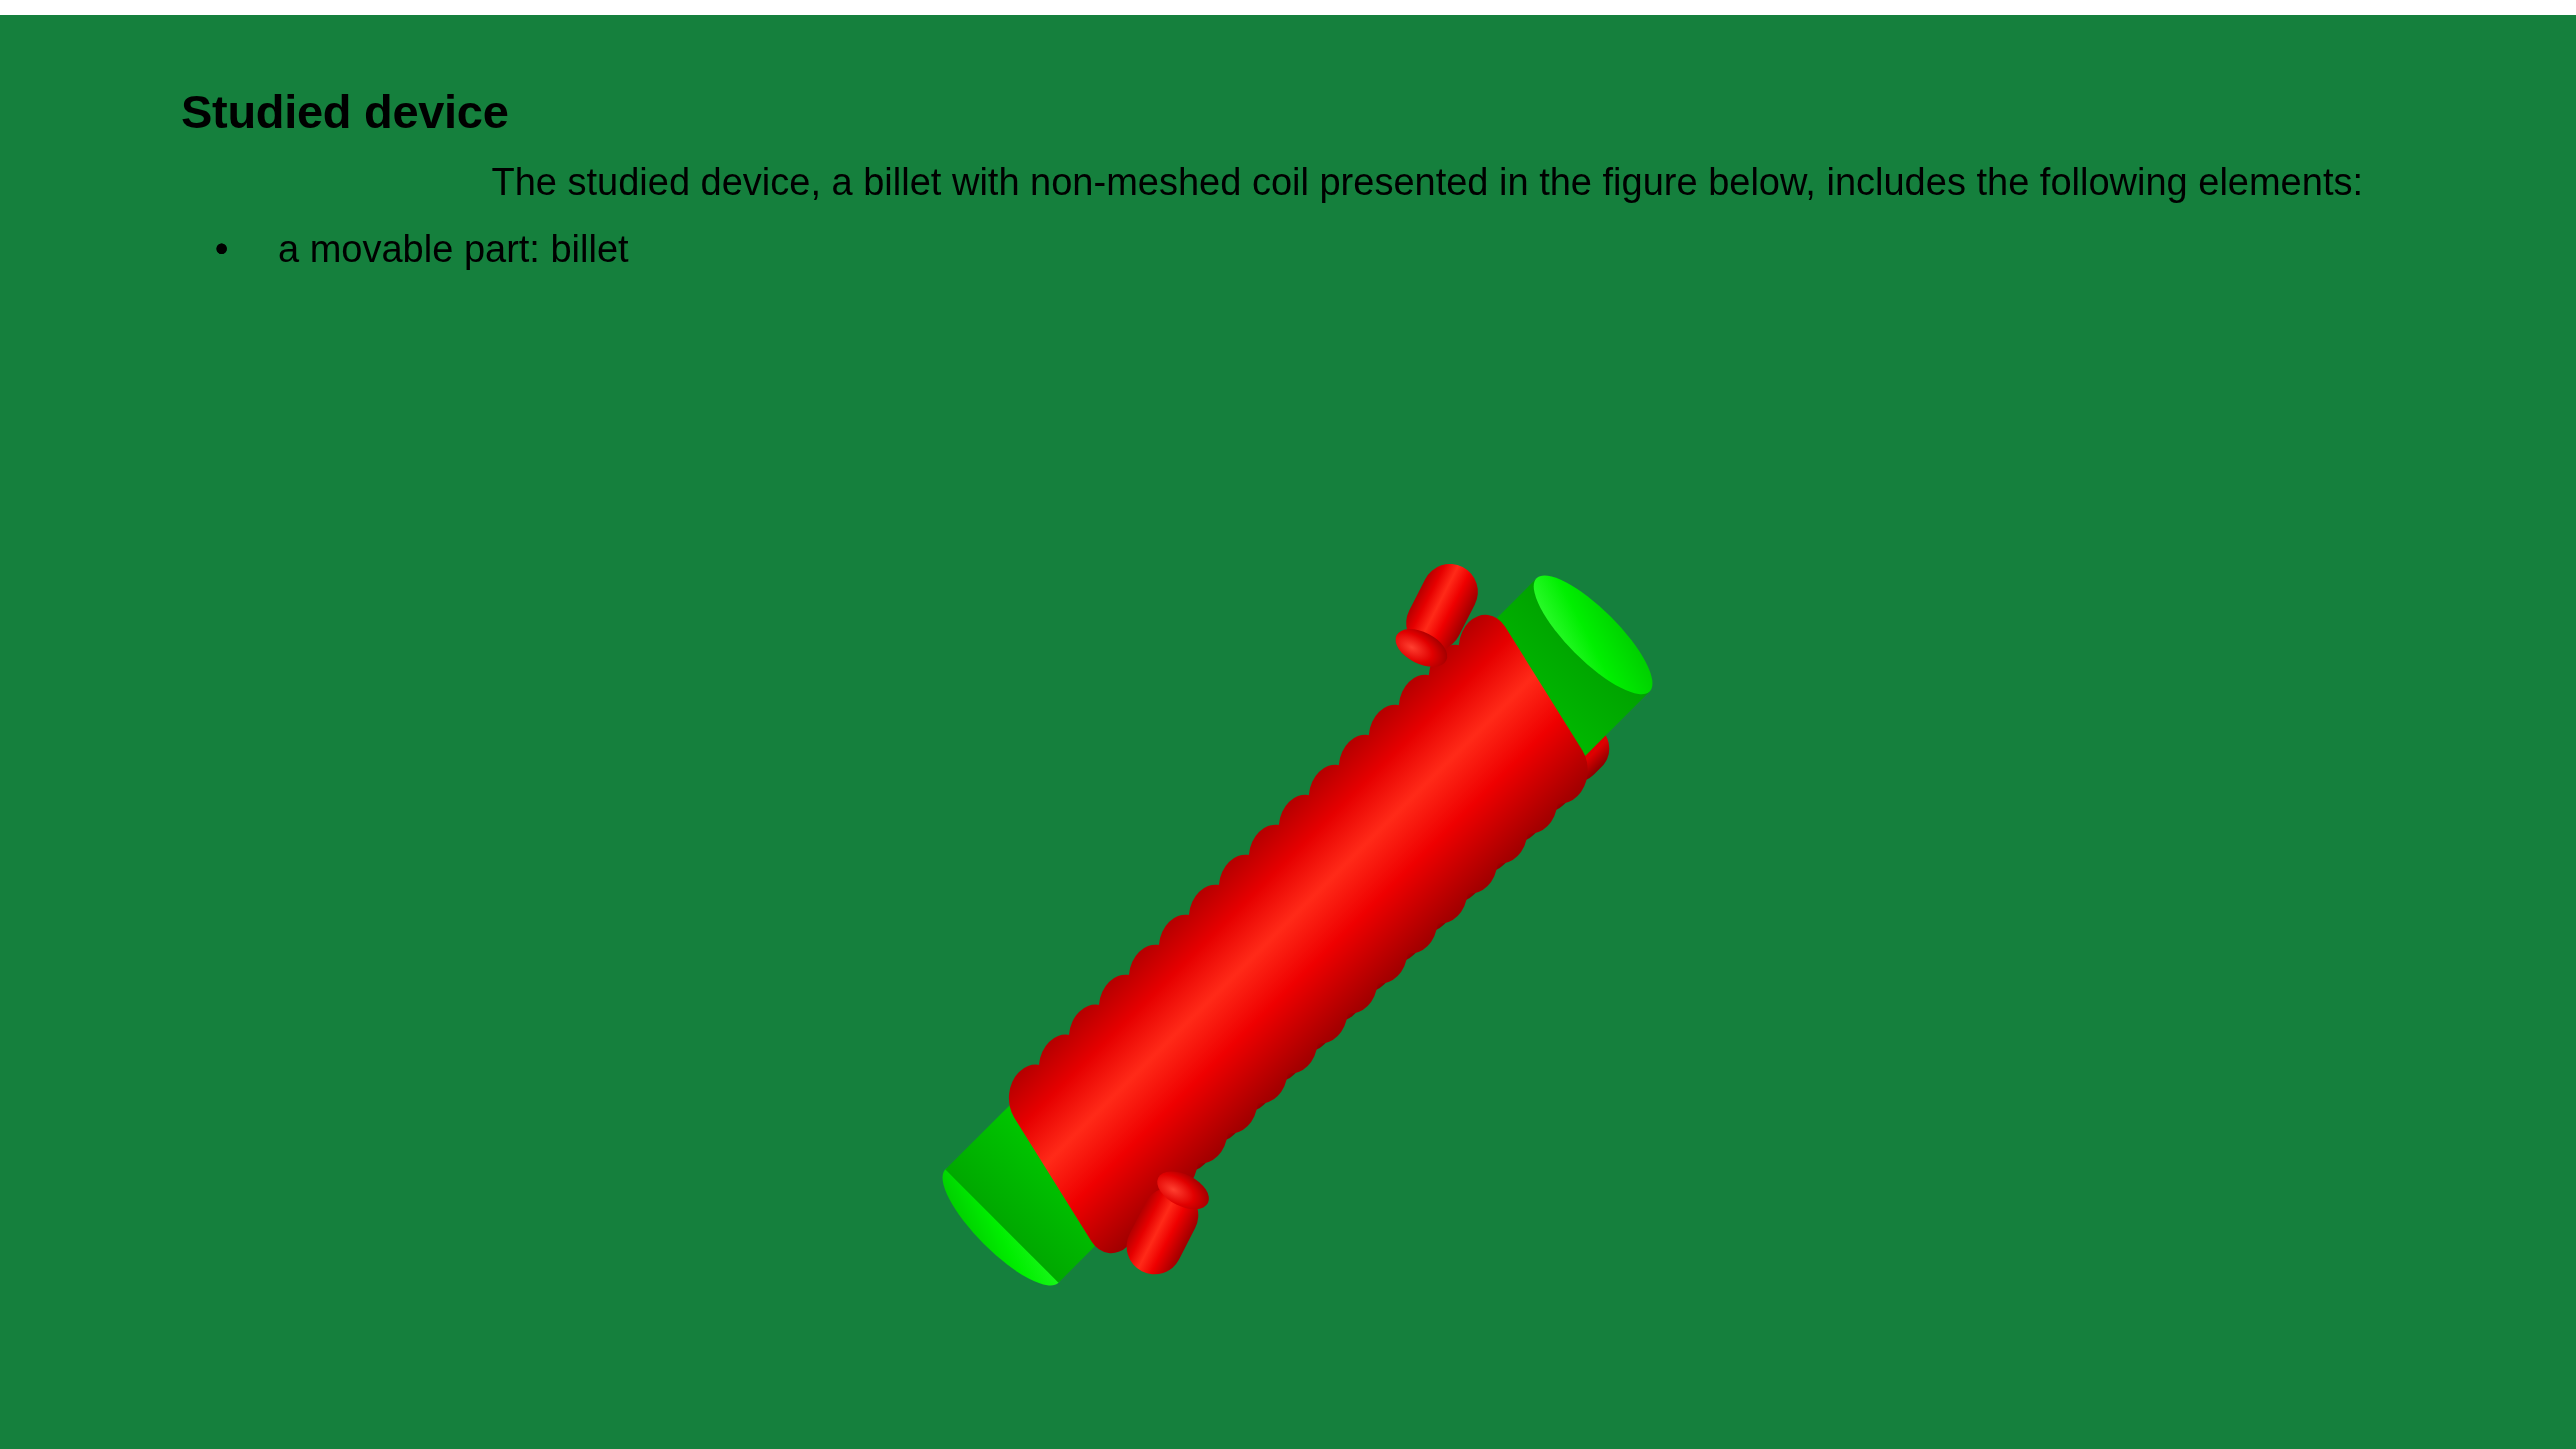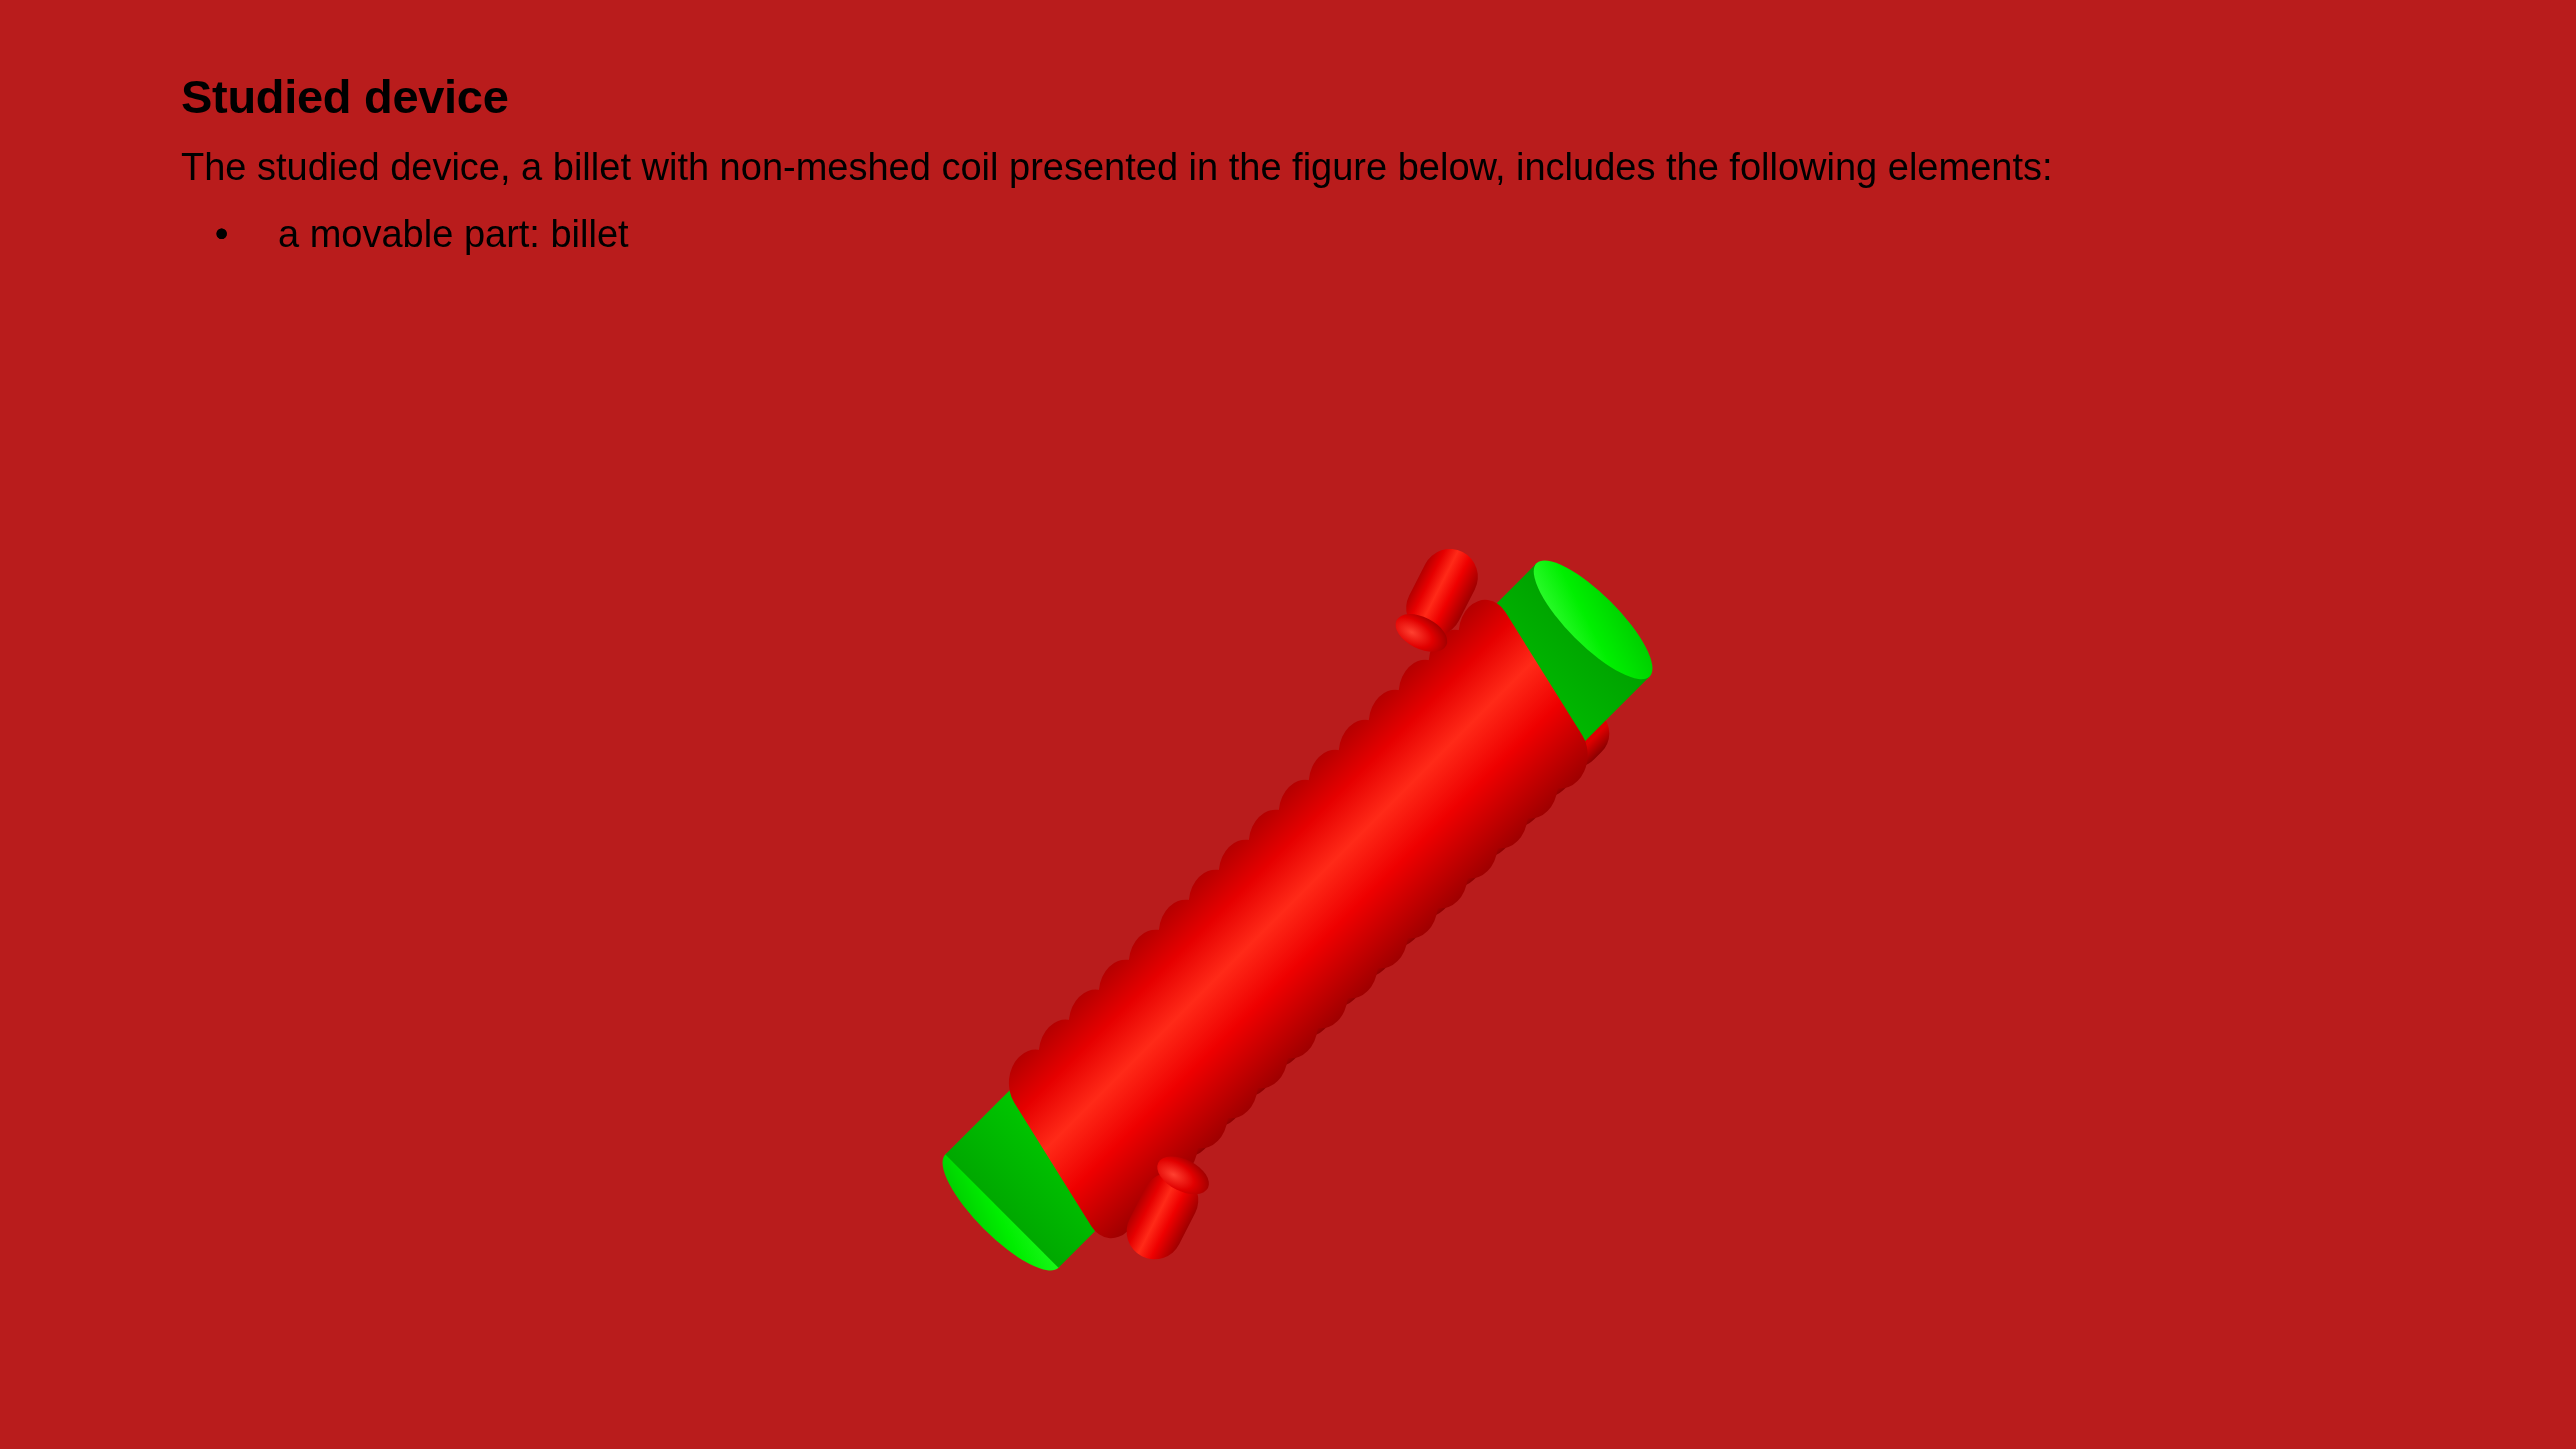--- a/index.html
+++ b/index.html
@@ -13,21 +13,22 @@
     height: 1449px;
     font-family: "Liberation Sans", "DejaVu Sans", sans-serif;
     color: #000000;
     overflow: hidden;
     position: relative;
   }
 
   .page {
     position: absolute;
     inset: 0;
-    background: #b91c1c;
+    background: #15803d;
+    margin-top: 15px;
   }
 
   .text-block {
     position: absolute;
     left: 181px;
     top: 73px;
     width: 2194px;
   }
 
   .page-title {
@@ -39,20 +40,21 @@
     color: #000000;
   }
 
   .intro-paragraph {
     font-size: 38px;
     font-weight: normal;
     line-height: 1.42;
     margin: 0;
     max-width: 2182px;
     color: #000000;
+    text-align: right;
   }
 
   .bullet-list {
     list-style: none;
     margin: 13.3px 0 0 0;
     padding: 0;
   }
 
   .bullet-item {
     position: relative;

